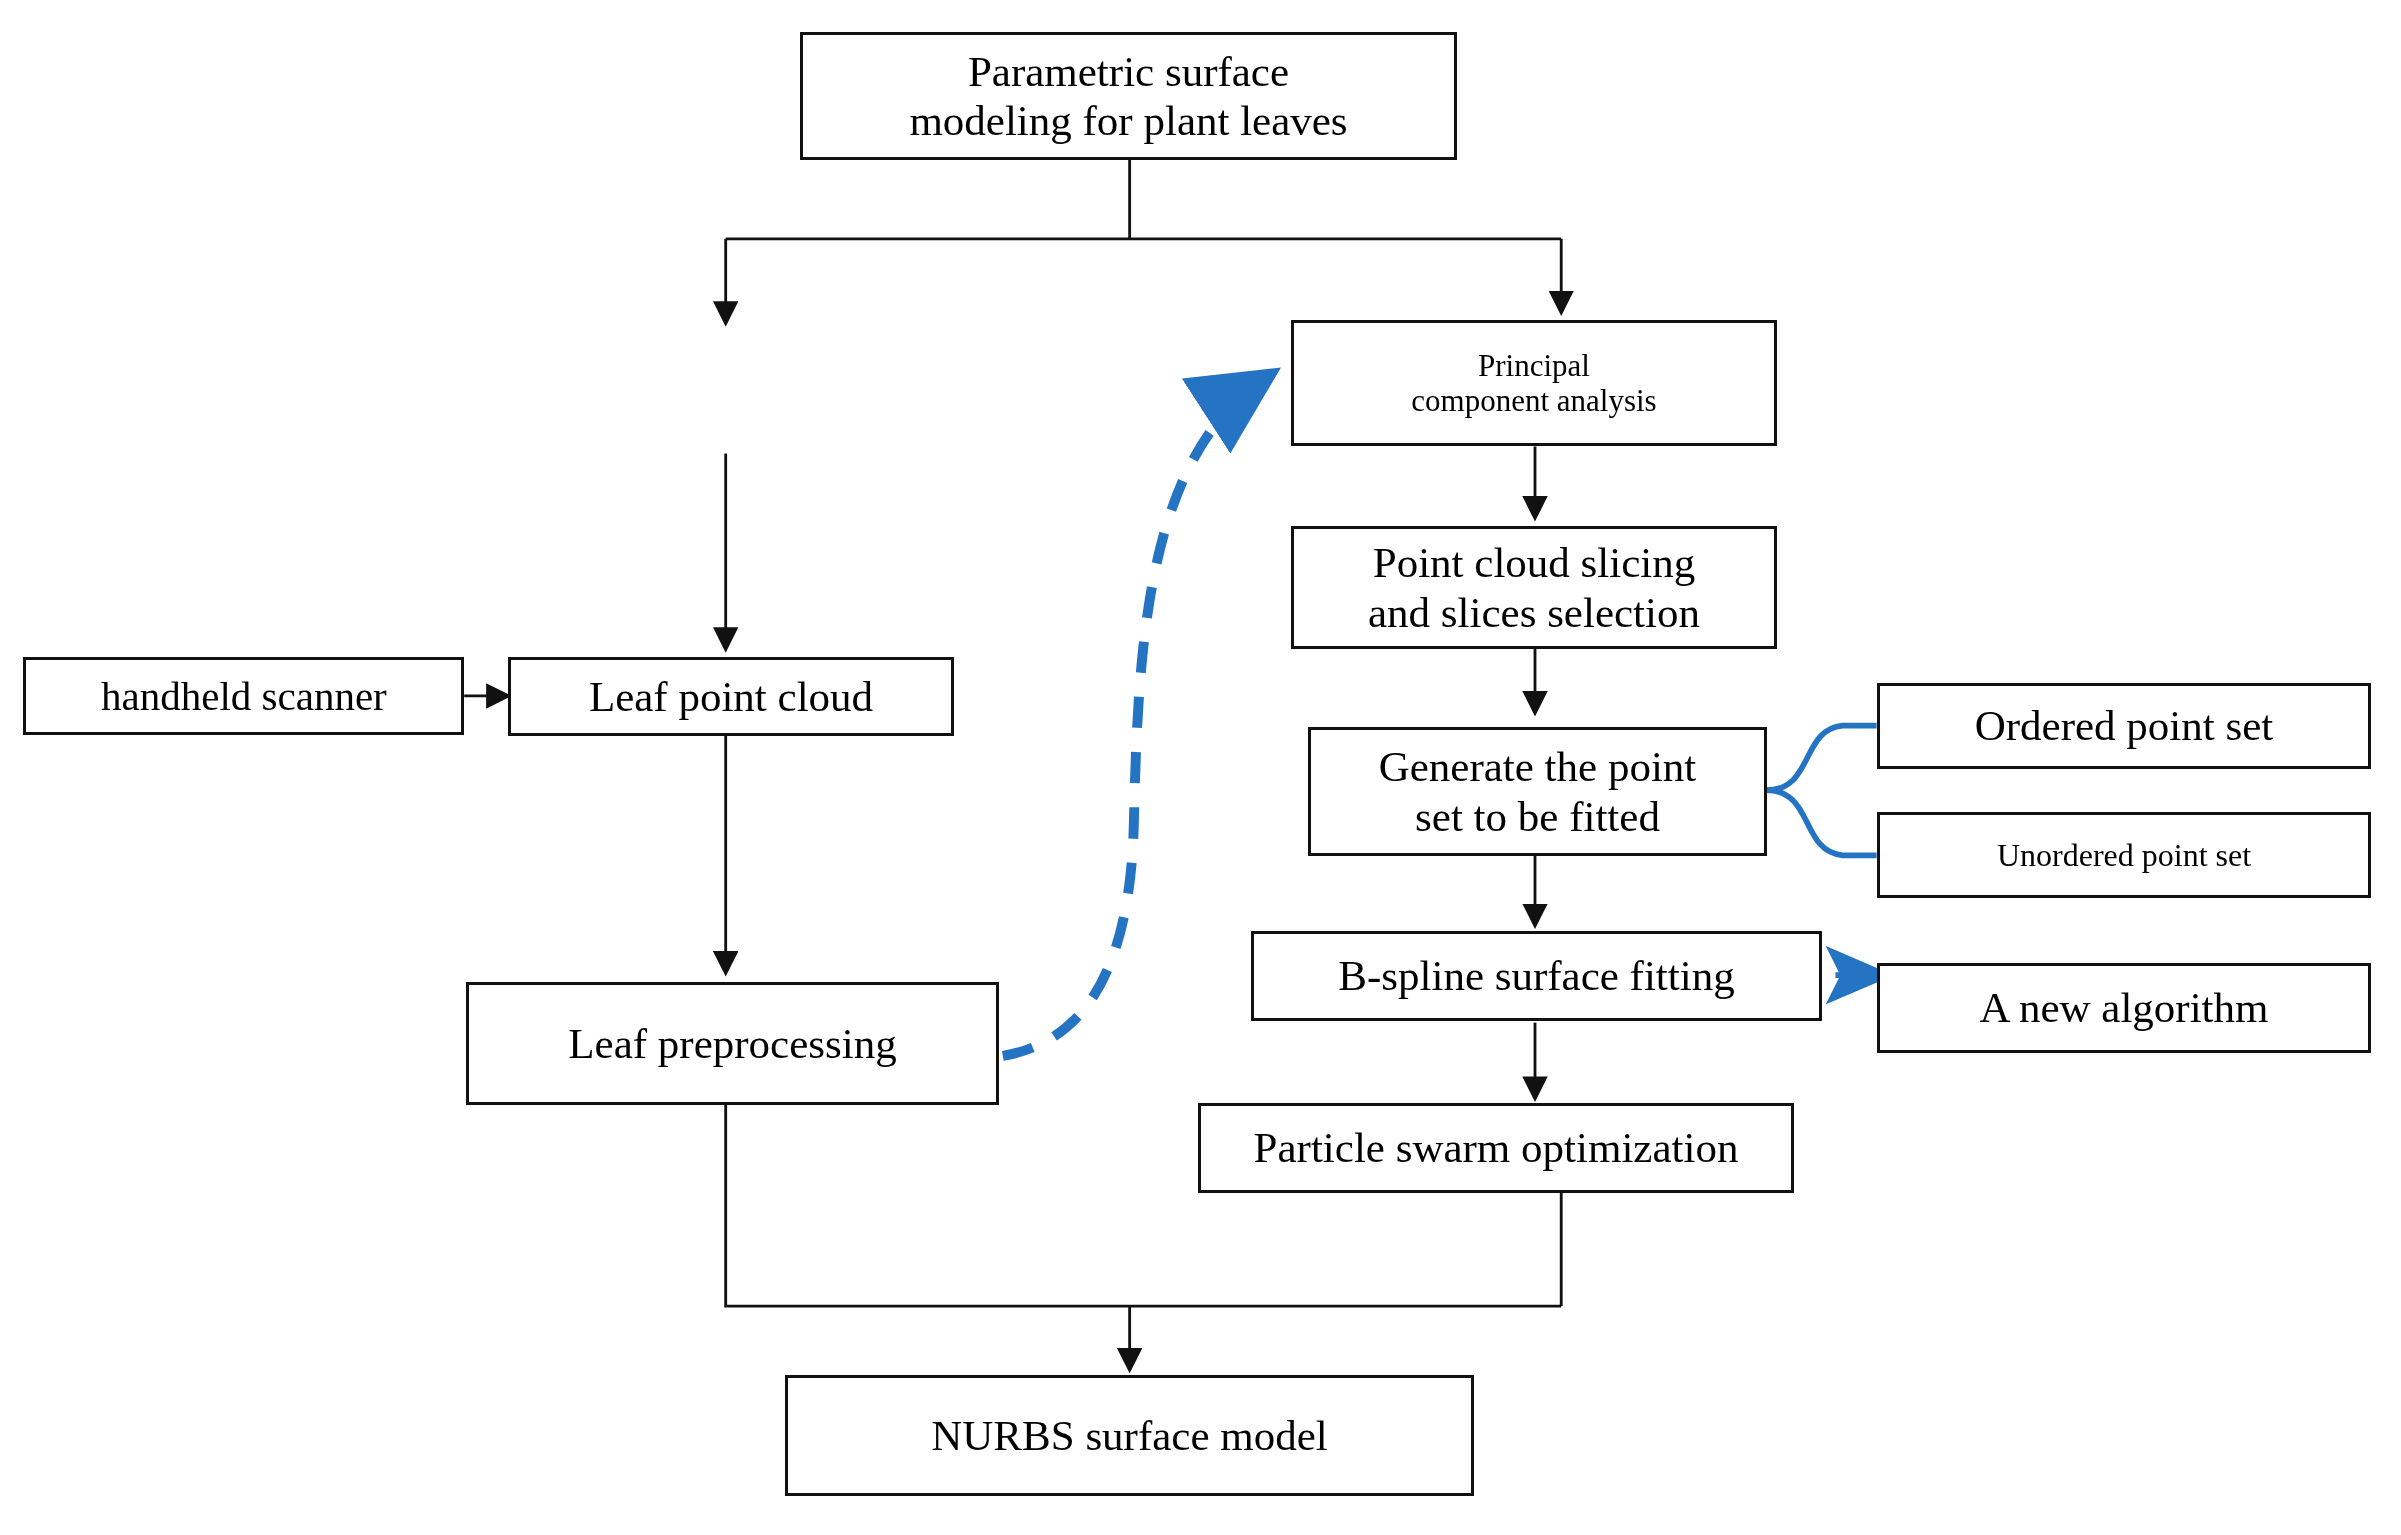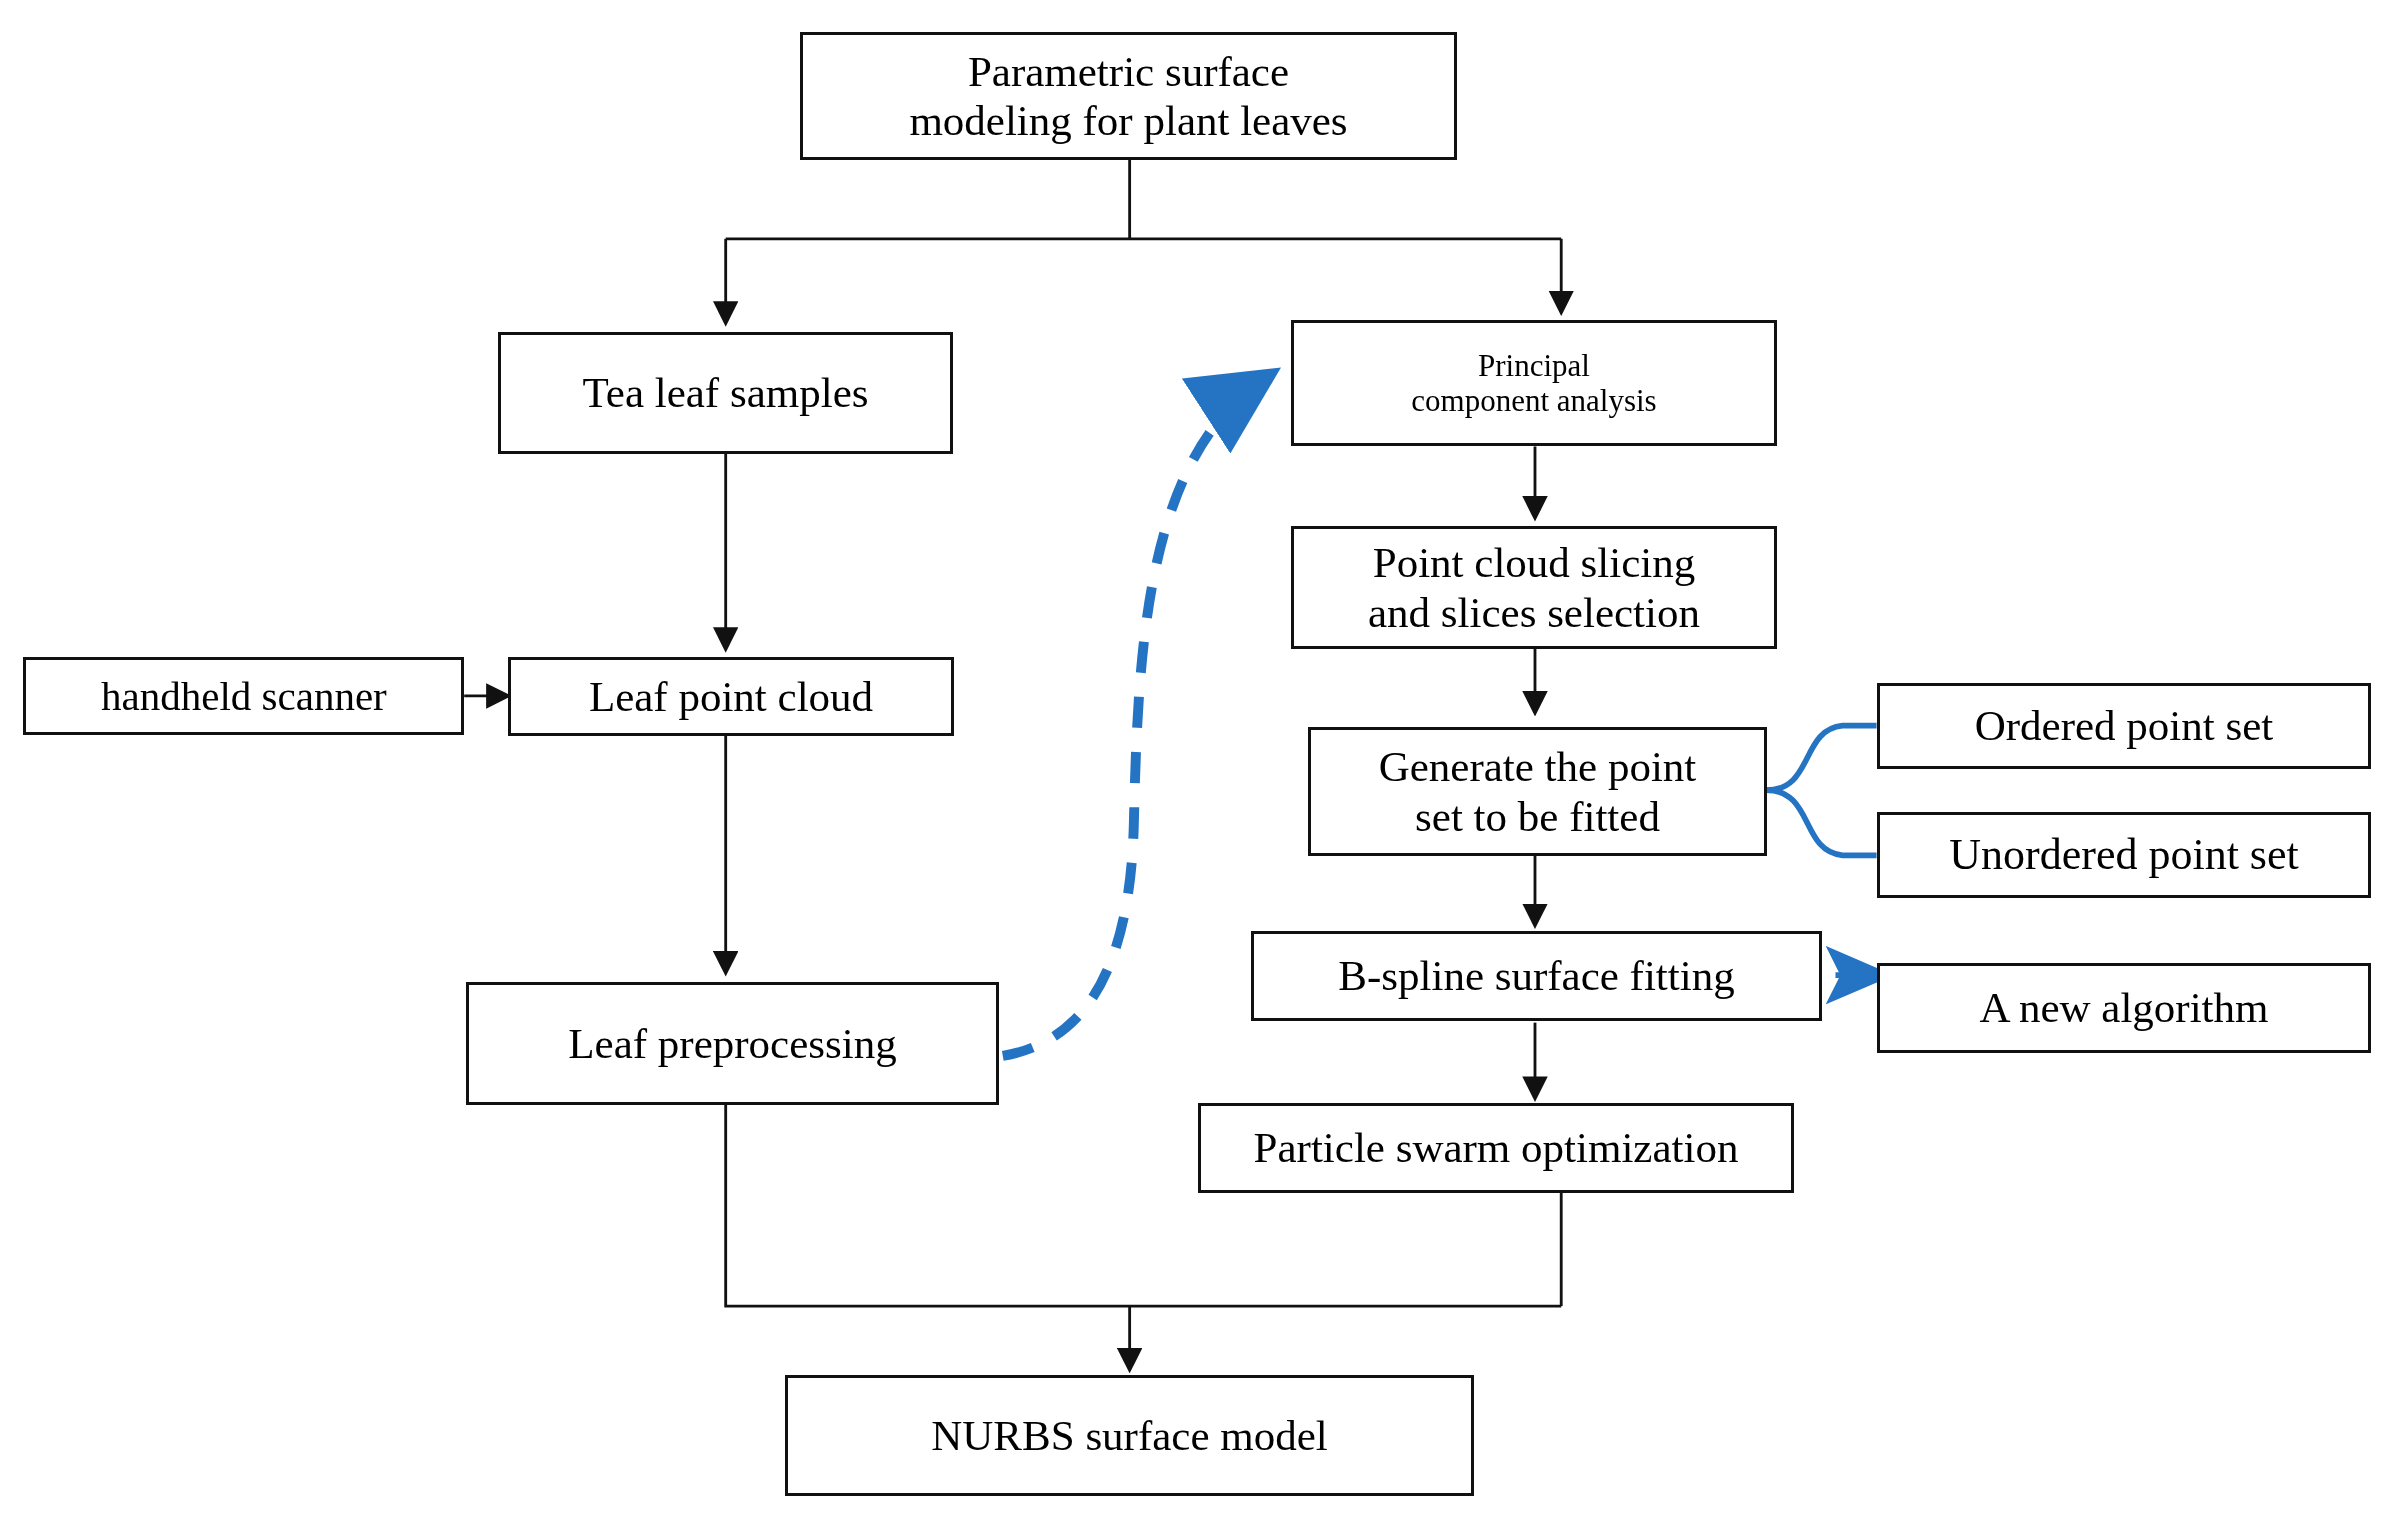--- a/index.html
+++ b/index.html
@@ -88,40 +88,39 @@
 
     <path d="M 2492 1115 C 2560 1115 2540 1030 2600 1024 L 2648 1024" stroke="#2574C4" stroke-width="8" fill="none"></path>
     <path d="M 2492 1115 C 2560 1115 2540 1201 2600 1207 L 2648 1207" stroke="#2574C4" stroke-width="8" fill="none"></path>
 
     <path d="M 2648 1376 L 2590 1376" stroke="#2574C4" stroke-width="8" fill="none" marker-end="url(#arrow-blue-thin)"></path>
   </svg>
 
   <div class="node" style="left:800px; top:32px; width:657px; height:128px; font-size:43px;">Parametric surface
 modeling for plant leaves</div>
 
-  <div class="node" style="left:498px; top:332px; width:455px; height:122px; font-size:43px;">Tea leaf samples</div>
 
   <div class="node" style="left:23.4px; top:657px; width:441px; height:78px; font-size:41px;">handheld scanner</div>
 
   <div class="node" style="left:508px; top:657px; width:446px; height:79px; font-size:43px;">Leaf point cloud</div>
 
   <div class="node" style="left:466px; top:982px; width:533px; height:123px; font-size:43px;">Leaf preprocessing</div>
 
   <div class="node" style="left:1291px; top:320px; width:486px; height:126px; font-size:31px;">Principal
 component analysis</div>
 
   <div class="node" style="left:1291px; top:526px; width:486px; height:123px; font-size:43px;">Point cloud slicing
 and slices selection</div>
 
   <div class="node" style="left:1308px; top:727px; width:459px; height:129px; font-size:43px;">Generate the point
 set to be fitted</div>
 
   <div class="node" style="left:1877px; top:683px; width:494px; height:86px; font-size:43px;">Ordered point set</div>
 
-  <div class="node" style="left:1877px; top:812px; width:494px; height:86px; font-size:44px;">Unordered point set</div>
+  <div class="node" style="left:1877px; top:812px; width:494px; height:86px; font-size:32px;">Unordered point set</div>
 
   <div class="node" style="left:1251px; top:931px; width:571px; height:90px; font-size:43px;">B-spline surface fitting</div>
 
   <div class="node" style="left:1877px; top:933px; width:494px; height:90px; font-size:43px;margin-top:30px;">A new algorithm</div>
 
   <div class="node" style="left:1198px; top:1103px; width:596px; height:90px; font-size:43px;">Particle swarm optimization</div>
 
   <div class="node" style="left:785px; top:1375px; width:689px; height:121px; font-size:43px;">NURBS surface model</div>
 
 </div>

